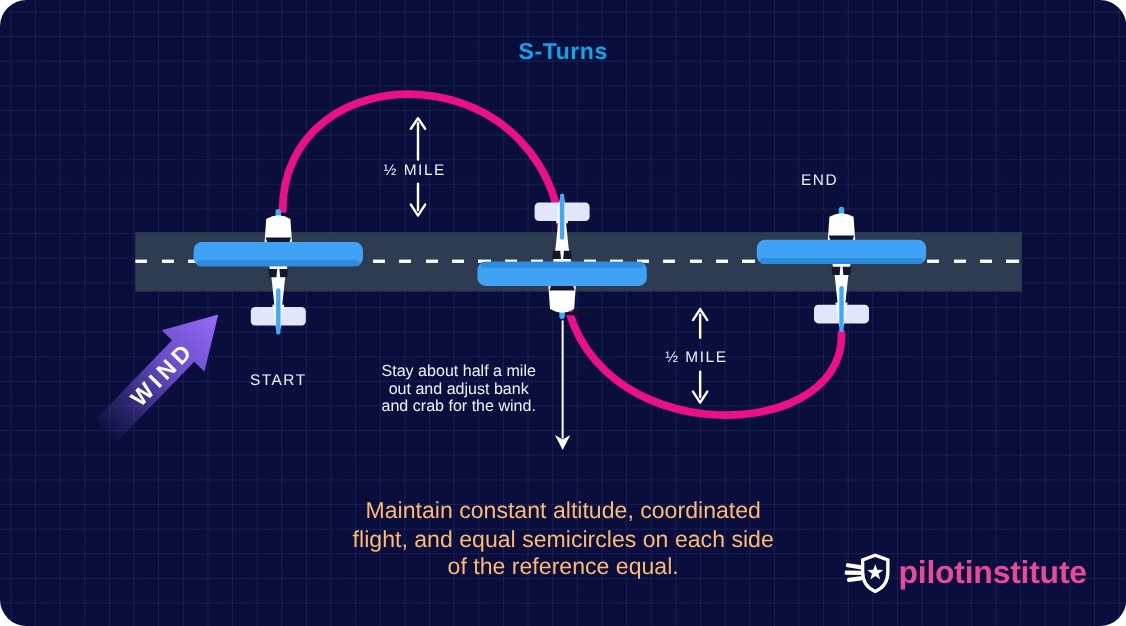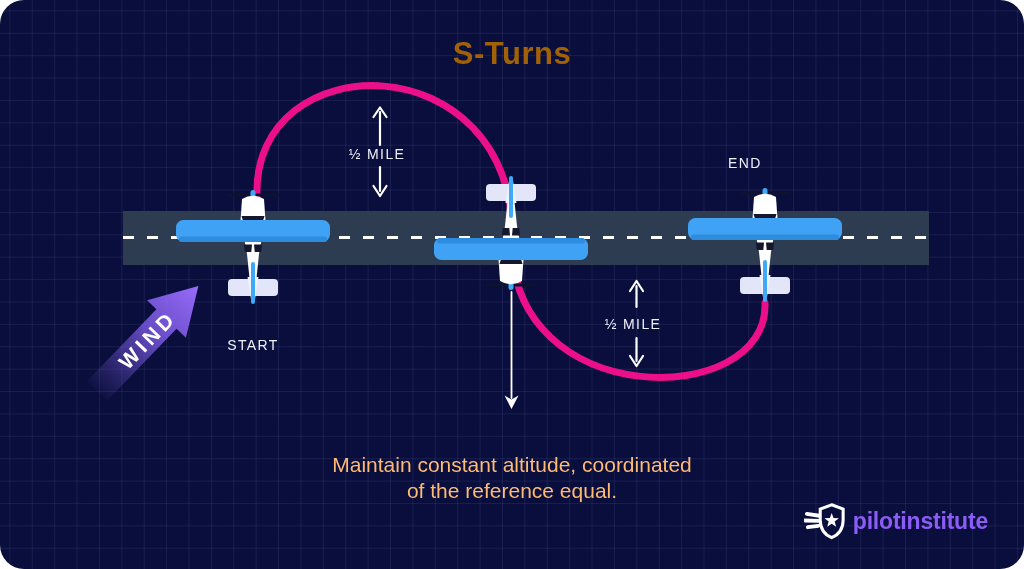--- a/index.html
+++ b/index.html
@@ -11,21 +11,21 @@
   .grid{
     position:absolute;inset:0;
     background-image:
       linear-gradient(rgba(126,146,228,0.12) 1px, transparent 1px),
       linear-gradient(90deg, rgba(126,146,228,0.12) 1px, transparent 1px);
     background-size:22.4px 22.4px;
     background-position:-13px -12px;
   }
   .title{
     position:absolute;left:0;right:0;top:36px;text-align:center;
-    color:#a16207;font-size:31px;font-weight:700;letter-spacing:0.5px;
+    color:#0ea5e9;font-size:21px;font-weight:700;letter-spacing:0.5px;
   }
   .road{
     position:absolute;left:123px;top:211px;width:806px;height:54px;
     background:#2E3C52;
   }
   .road-dashes{
     position:absolute;left:0;right:0;top:25px;height:3px;
     background:repeating-linear-gradient(90deg,#ffffff 0 11px,transparent 11px 24px);
   }
   .gfx{position:absolute;left:0;top:0;width:1024px;height:569px;}
@@ -38,21 +38,21 @@
     color:#EEF1FA;font-size:14.6px;line-height:15.8px;
   }
   .caption{
     position:absolute;left:262px;top:452px;width:500px;text-align:center;
     color:#fdba74;font-size:21px;line-height:25.5px;
   }
   .brand{
     position:absolute;right:36px;bottom:28px;display:flex;align-items:center;gap:7px;
   }
   .brand-text{
-    color:#8b5cf6;font-size:23px;font-weight:700;letter-spacing:-0.2px;text-align:right;
+    color:#ec4899;font-size:29px;font-weight:700;letter-spacing:-0.2px;text-align:right;
   }
 </style>
 </head>
 <body>
 
 <div class="canvas">
   <div class="grid"></div>
 
   <div class="title">S-Turns</div>
 
@@ -112,23 +112,29 @@
       <line x1="636.5" y1="338" x2="636.5" y2="361"></line>
       <polyline points="630,356 636.5,366 643,356"></polyline>
     </g>
   </svg>
 
   <div class="lbl lbl-small" style="left:297px;top:146px;width:160px;">½ MILE</div>
   <div class="lbl lbl-small" style="left:553px;top:316px;width:160px;">½ MILE</div>
   <div class="lbl lbl-small" style="left:183px;top:327px;width:140px;margin-top:10px;">START</div>
   <div class="lbl lbl-small" style="left:675px;top:155px;width:140px;">END</div>
 
+  <div class="note">
+    <div>Stay about half a mile</div>
+    <div>out and adjust bank</div>
+    <div>and crab for the wind.</div>
+  </div>
 
   <div class="caption">
     <div>Maintain constant altitude, coordinated</div>
+    <div>flight, and equal semicircles on each side</div>
     <div>of the reference equal.</div>
   </div>
 
   <div class="brand">
     <svg width="42" height="40" viewBox="0 0 44 40">
       <g stroke="#ffffff" stroke-width="4" stroke-linecap="round">
         <line x1="3" y1="12.5" x2="16" y2="14.5"></line>
         <line x1="1" y1="19.5" x2="15" y2="19.8"></line>
         <line x1="4" y1="26.5" x2="15" y2="25"></line>
       </g>

